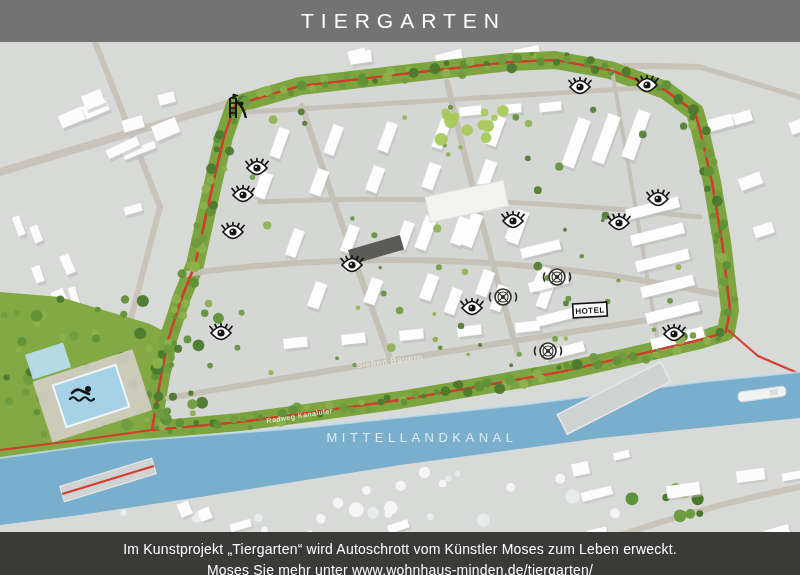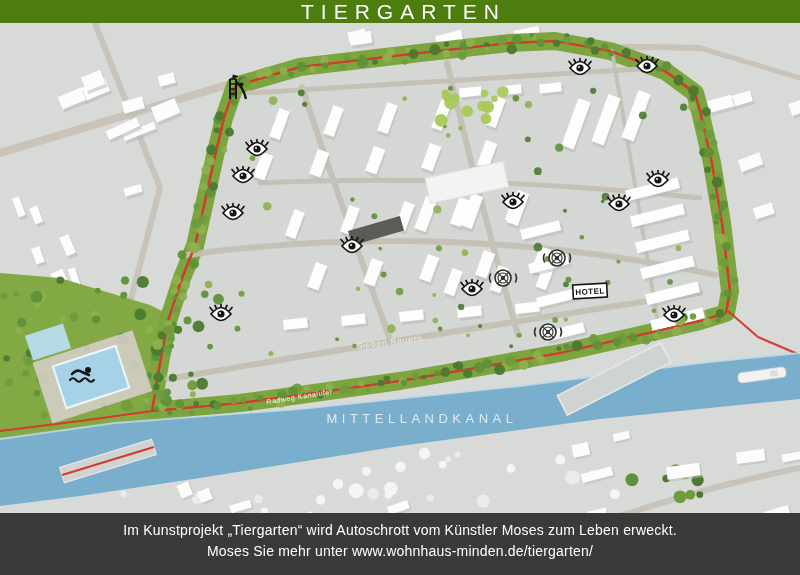--- a/index.html
+++ b/index.html
@@ -3,21 +3,21 @@
 <meta charset="utf-8">
 <style>
   html,body{margin:0;padding:0;}
   body{
     width:800px;height:575px;overflow:hidden;
     background:#3a3a38;
     font-family:"Liberation Sans",sans-serif;
     position:relative;
   }
   .header{
-    height:23px;background:#4d7c0f;
+    height:42px;background:#737373;
     display:flex;align-items:center;justify-content:center;
   }
   .header .title{
     color:#ffffff;font-size:21px;letter-spacing:7px;font-weight:400;
     padding-left:7px; 
   }
   .map-wrap{height:490px;position:relative;background:#d8dad7;}
   .map-wrap svg{display:block;}
   .footer{
     height:54px;background:#3a3a38;color:#ffffff;

